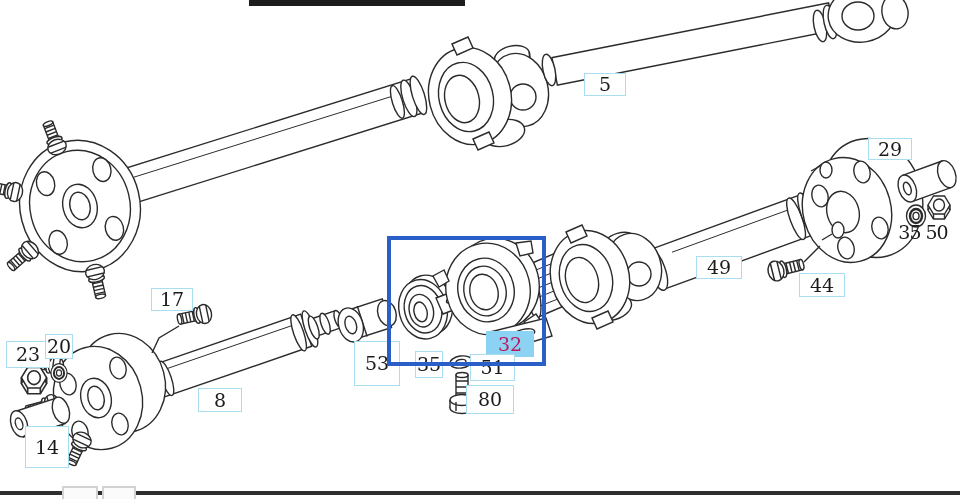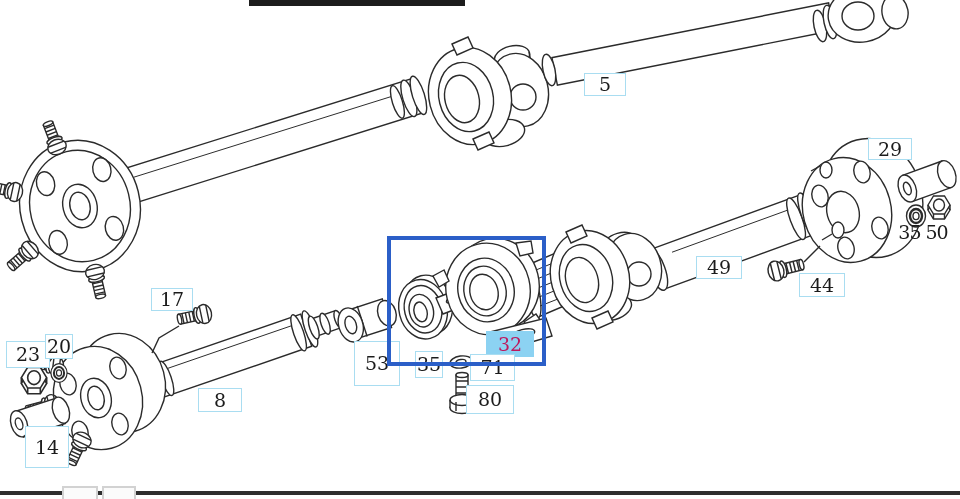--- a/index.html
+++ b/index.html
@@ -276,21 +276,21 @@
   <div class="callout plain" style="left:894px;top:220px;width:58px;height:24px">35 50</div>
   <div class="callout" style="left:799px;top:273px;width:46px;height:24px">44</div>
   <div class="callout" style="left:151px;top:288px;width:42px;height:23px">17</div>
   <div class="callout" style="left:198px;top:388px;width:44px;height:24px">8</div>
   <div class="callout" style="left:25px;top:426px;width:44px;height:42px">14</div>
   <div class="callout" style="left:6px;top:341px;width:44px;height:27px">23</div>
   <div class="callout" style="left:45px;top:334px;width:28px;height:25px">20</div>
   <div class="callout" style="left:354px;top:341px;width:46px;height:45px">53</div>
   <div class="callout" style="left:415px;top:351px;width:28px;height:27px">35</div>
   <div class="callout highlighted" style="left:486px;top:331px;width:48px;height:26px">32</div>
-  <div class="callout" style="left:470px;top:354px;width:45px;height:27px">71</div>
+  <div class="callout" style="left:470px;top:354px;width:45px;height:27px">51</div>
   <div class="callout" style="left:466px;top:385px;width:48px;height:29px">80</div>
 
   <div id="selection-rect"></div>
 
   <div id="bottom-rule"></div>
   <div class="bottom-tab" id="bottom-tab-1"></div>
   <div class="bottom-tab" id="bottom-tab-2"></div>
 
 </div>
 

